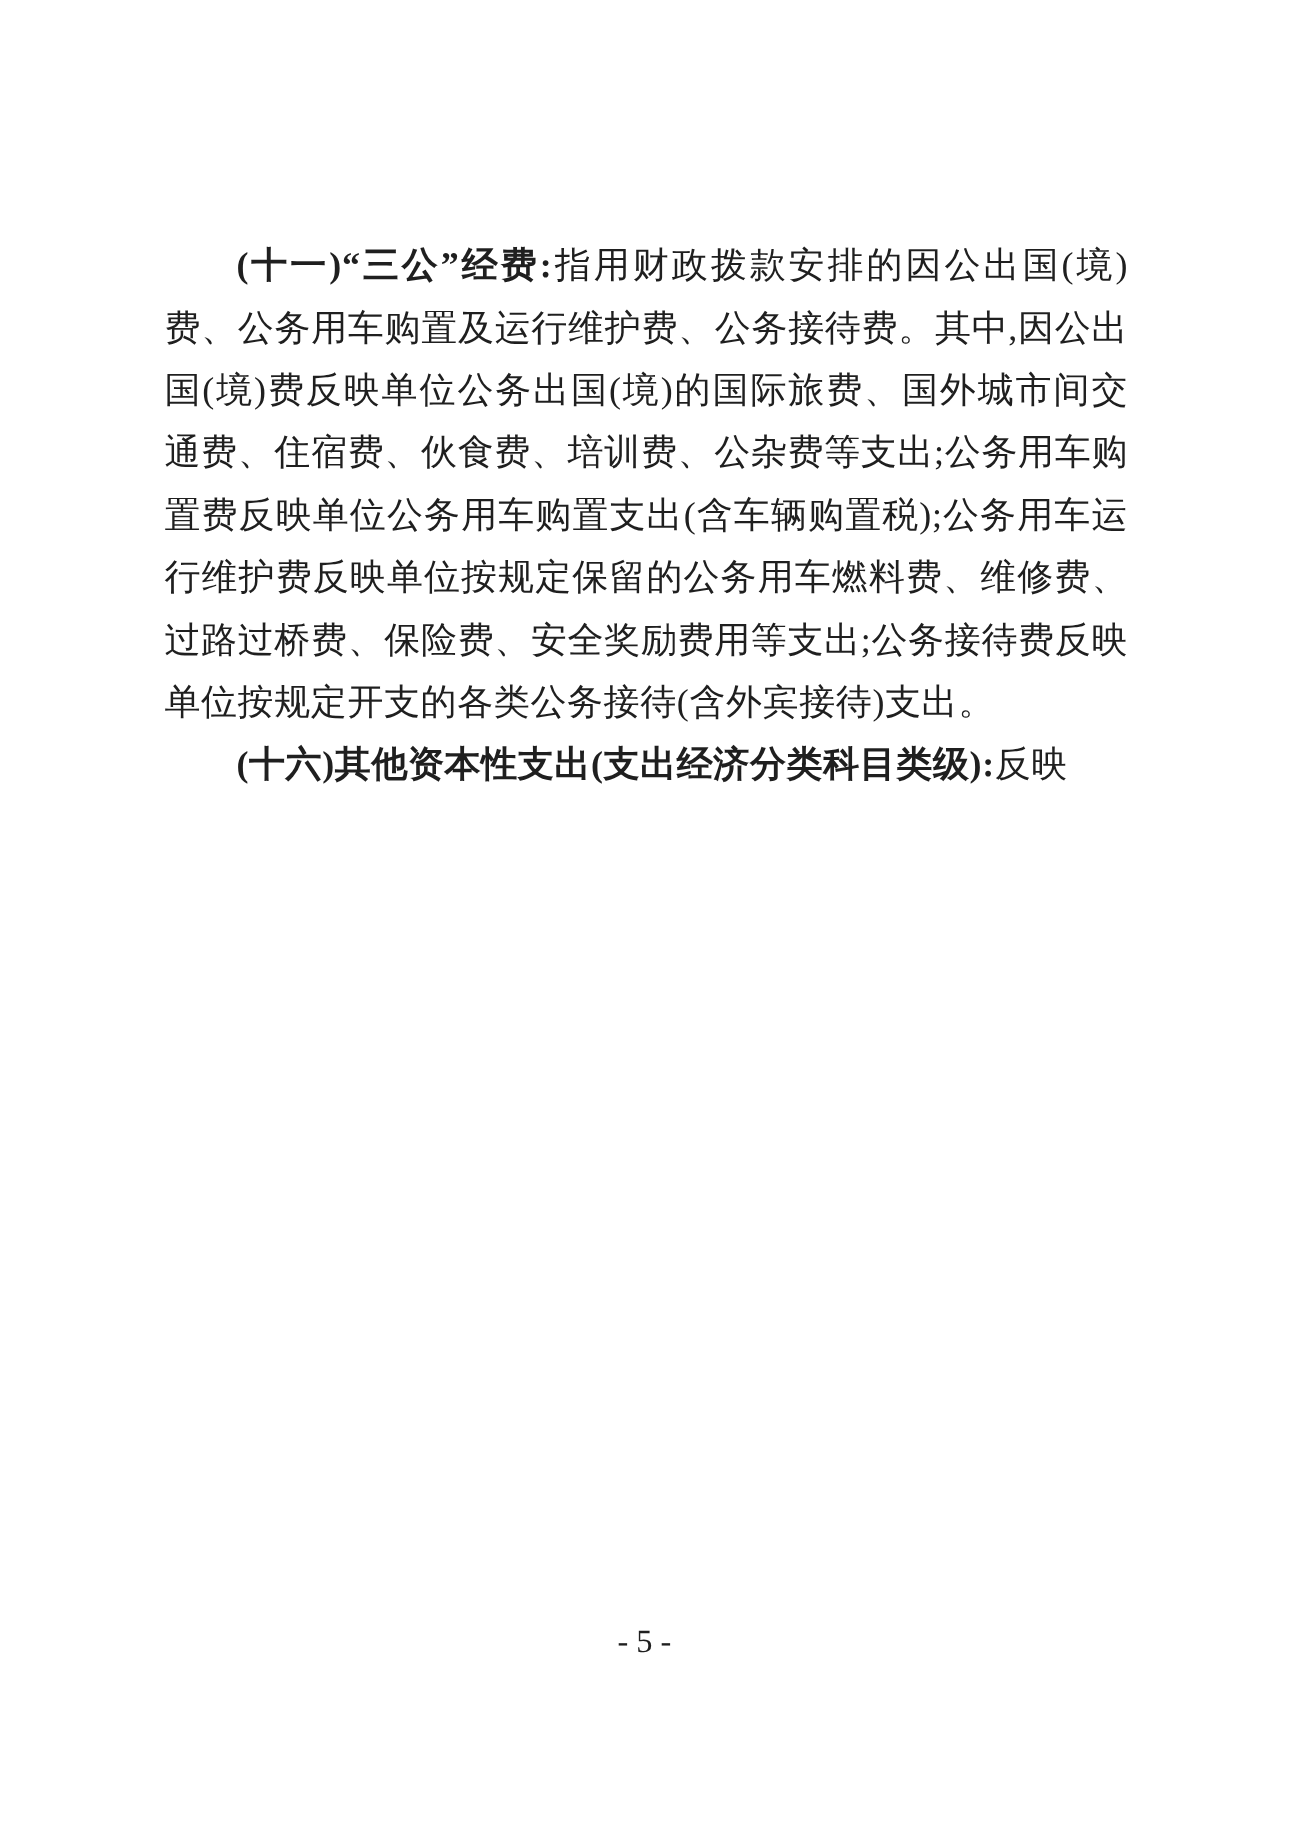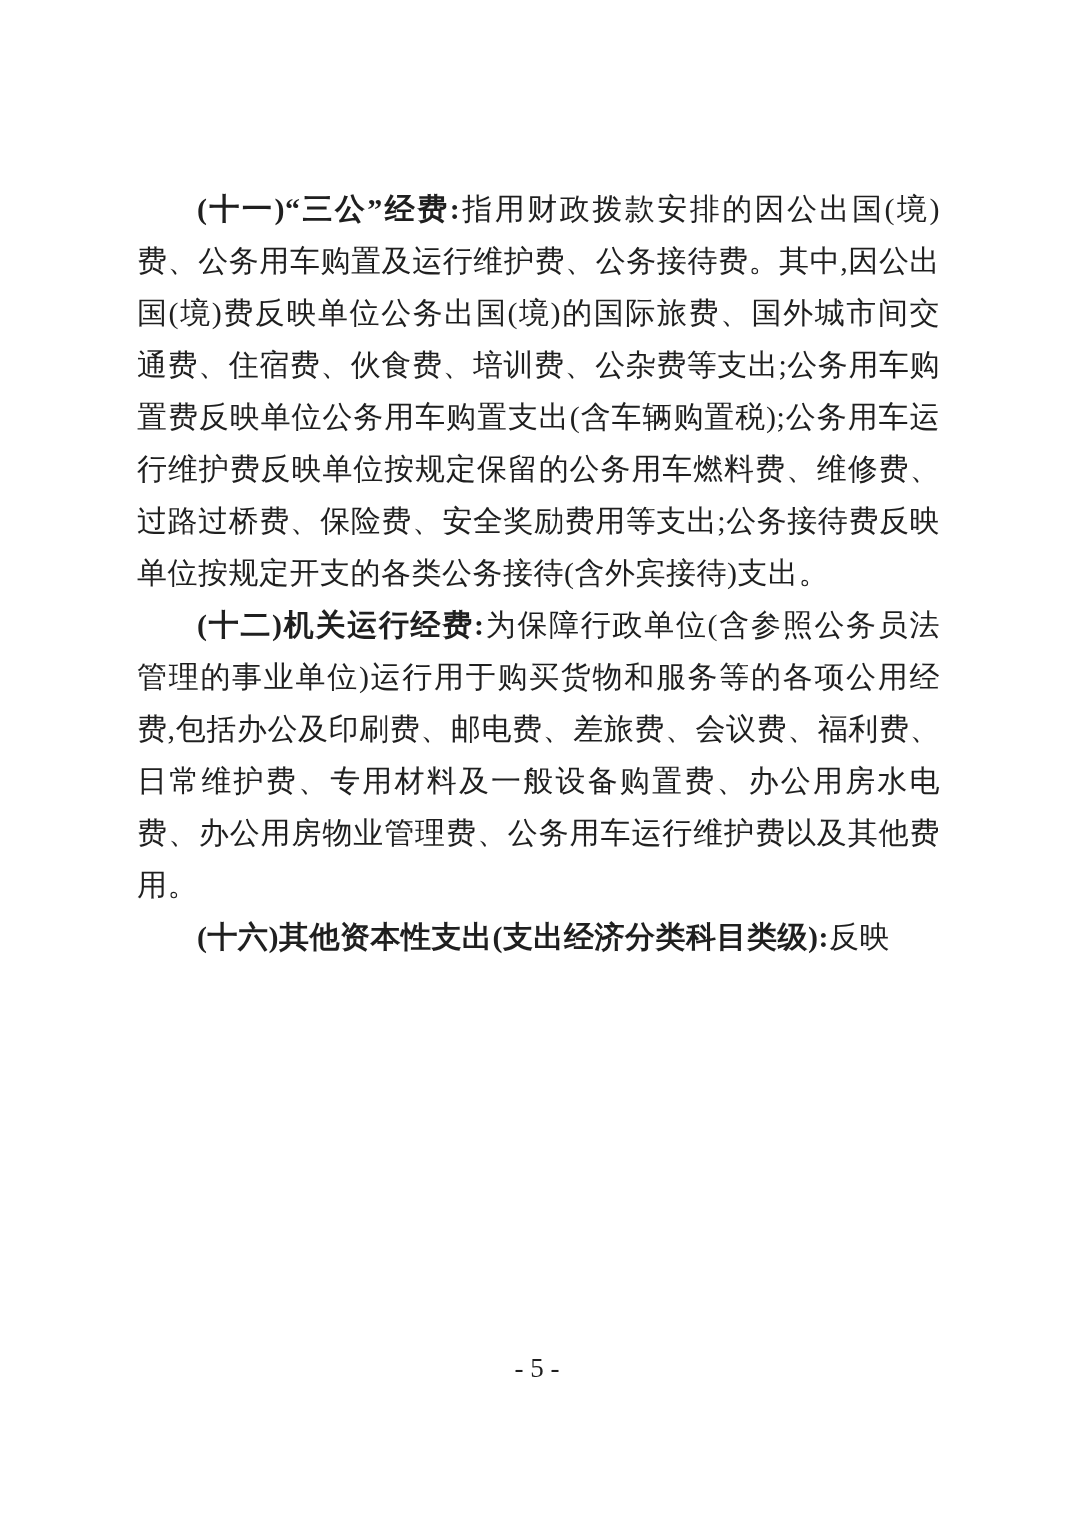--- a/index.html
+++ b/index.html
@@ -11,21 +11,21 @@
     position: relative;
     width: 1074px;
     height: 1520px;
     background: #ffffff;
     overflow: hidden;
     font-family: "Liberation Serif", "DejaVu Serif", serif;
     color: #1f1f1f;
   }
   .content {
     position: absolute;
-    top: 183px;
+    top: 196px;
     left: 137px;
     width: 803px;
   }
   p.para {
     margin: 0;
     padding: 0;
     text-indent: 2em;
     text-align: justify;
     text-justify: inter-ideograph;
     font-size: 30px;
@@ -46,17 +46,16 @@
     line-height: 40px;
     color: #1f1f1f;
   }
 </style>
 </head>
 <body>
 
 <div class="page">
   <div class="content">
     <p class="para"><span class="head">(十一)“三公”经费:</span><span>指用财政拨款安排的因公出国(境)费、公务用车购置及运行维护费、公务接待费。其中,因公出国(境)费反映单位公务出国(境)的国际旅费、国外城市间交通费、住宿费、伙食费、培训费、公杂费等支出;公务用车购置费反映单位公务用车购置支出(含车辆购置税);公务用车运行维护费反映单位按规定保留的公务用车燃料费、维修费、过路过桥费、保险费、安全奖励费用等支出;公务接待费反映单位按规定开支的各类公务接待(含外宾接待)支出。</span></p>
-    <p class="para"><span class="head">(十二)机关运行经费:</span><span>为保障行政单位(含参照公务员法管理的事业单位)运行用于购买货物和服务等的各项公用经费,包括办公及印刷费、邮电费、差旅费、会议费、福利费、日常维护费、专用材料及一般设备购置费、办公用房水电费、办公用房物业管理费、公务用车运行维护费以及其他费用。</span></p>
     <p class="para"><span class="head">(十六)其他资本性支出(支出经济分类科目类级):</span><span>反映</span></p>
   </div>
   <div class="footer">- 5 -</div>
 </div>
 
 </body></html>

